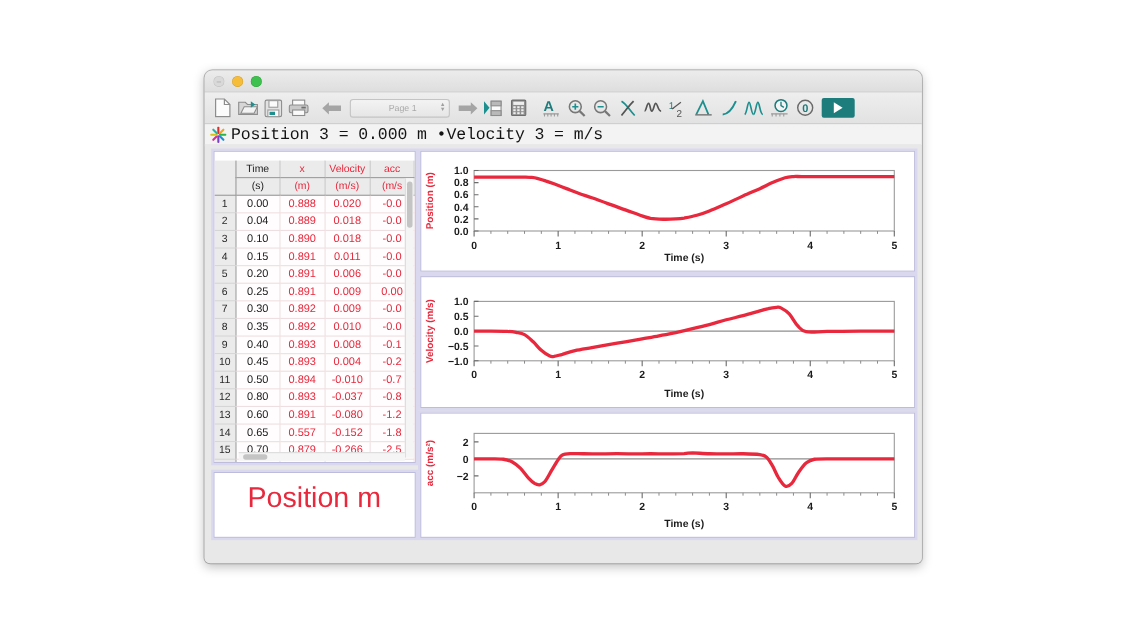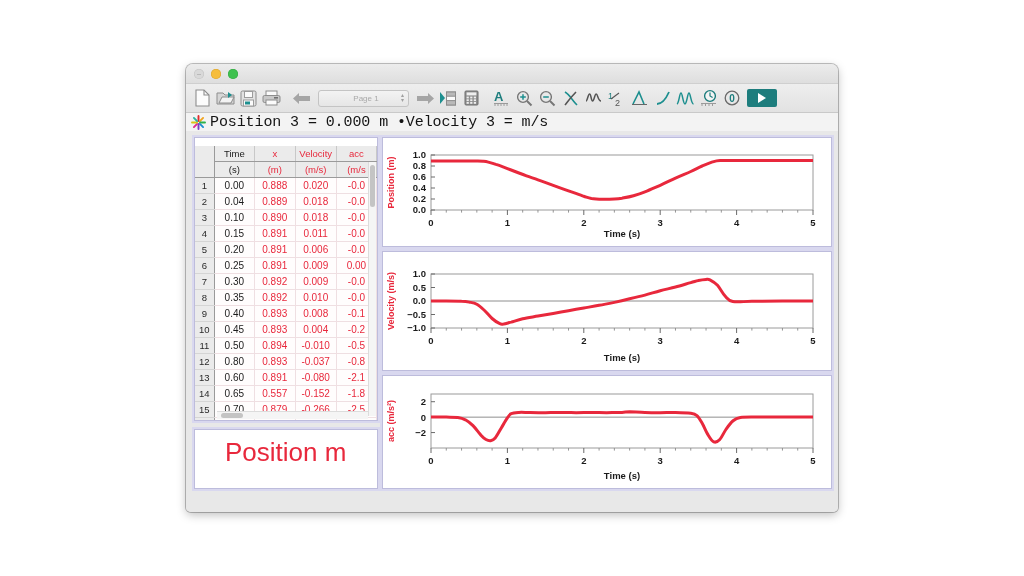--- a/index.html
+++ b/index.html
@@ -521,35 +521,35 @@
                   <td class="cell t">0.45</td>
                   <td class="cell v">0.893</td>
                   <td class="cell v">0.004</td>
                   <td class="cell v">-0.2</td>
                 </tr>
                 <tr>
                   <td class="idx">11</td>
                   <td class="cell t">0.50</td>
                   <td class="cell v">0.894</td>
                   <td class="cell v">-0.010</td>
-                  <td class="cell v">-0.5</td>
+                  <td class="cell v">-0.7</td>
                 </tr>
                 <tr>
                   <td class="idx">12</td>
                   <td class="cell t">0.80</td>
                   <td class="cell v">0.893</td>
                   <td class="cell v">-0.037</td>
                   <td class="cell v">-0.8</td>
                 </tr>
                 <tr>
                   <td class="idx">13</td>
                   <td class="cell t">0.60</td>
                   <td class="cell v">0.891</td>
                   <td class="cell v">-0.080</td>
-                  <td class="cell v">-2.1</td>
+                  <td class="cell v">-1.2</td>
                 </tr>
                 <tr>
                   <td class="idx">14</td>
                   <td class="cell t">0.65</td>
                   <td class="cell v">0.557</td>
                   <td class="cell v">-0.152</td>
                   <td class="cell v">-1.8</td>
                 </tr>
                 <tr>
                   <td class="idx">15</td>

